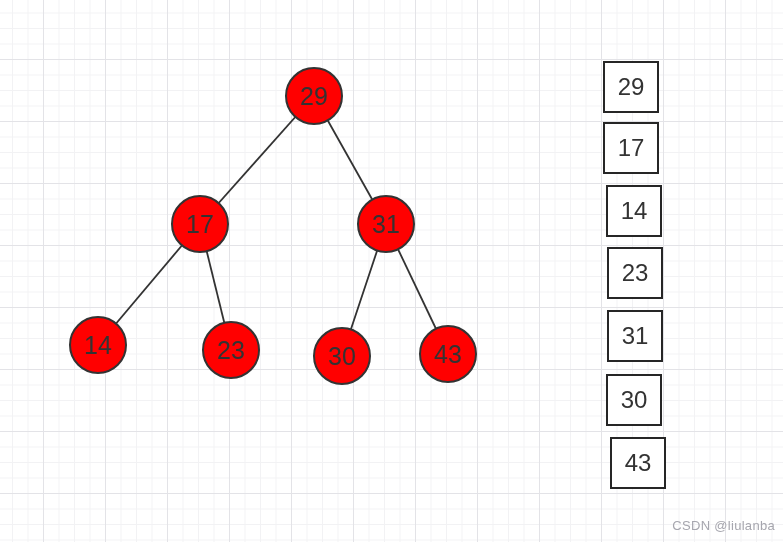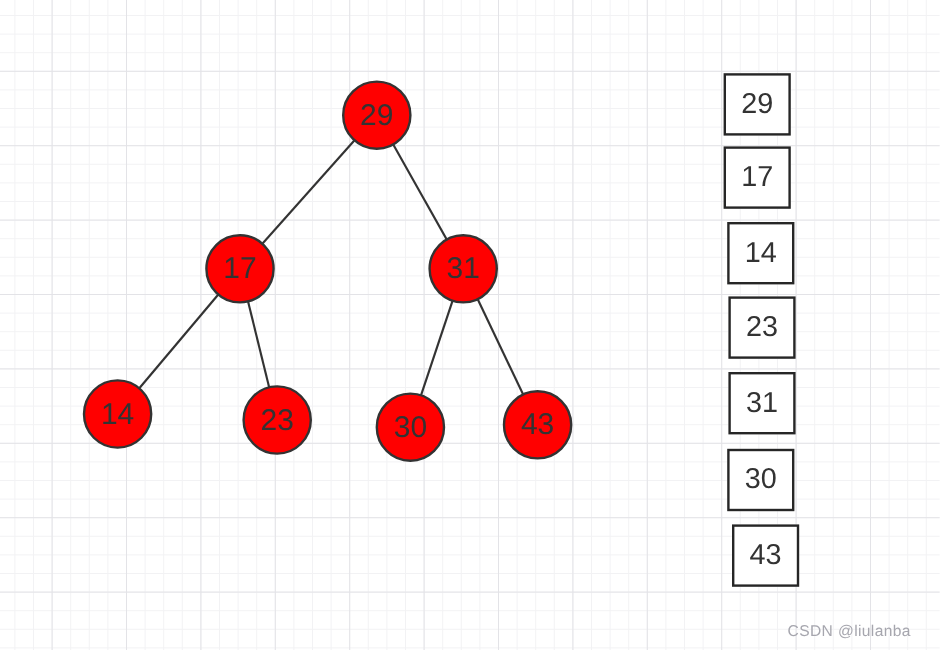--- a/index.html
+++ b/index.html
@@ -76,21 +76,21 @@
   
   .b0 { left: 603px; top: 61px;  }
   .b1 { left: 603px; top: 122px; }
   .b2 { left: 606px; top: 185px; }
   .b3 { left: 607px; top: 247px; }
   .b4 { left: 607px; top: 310px; }
   .b5 { left: 606px; top: 374px; }
   .b6 { left: 610px; top: 437px; }
   .watermark {
     position: absolute;
-    right: 24px;
+    right: 8px;
     bottom: 9px;
     font-size: 13px;
     color: #a6a6ae;
     letter-spacing: 0.3px;
   }
 </style>
 </head>
 <body>
 
 <div class="canvas">

